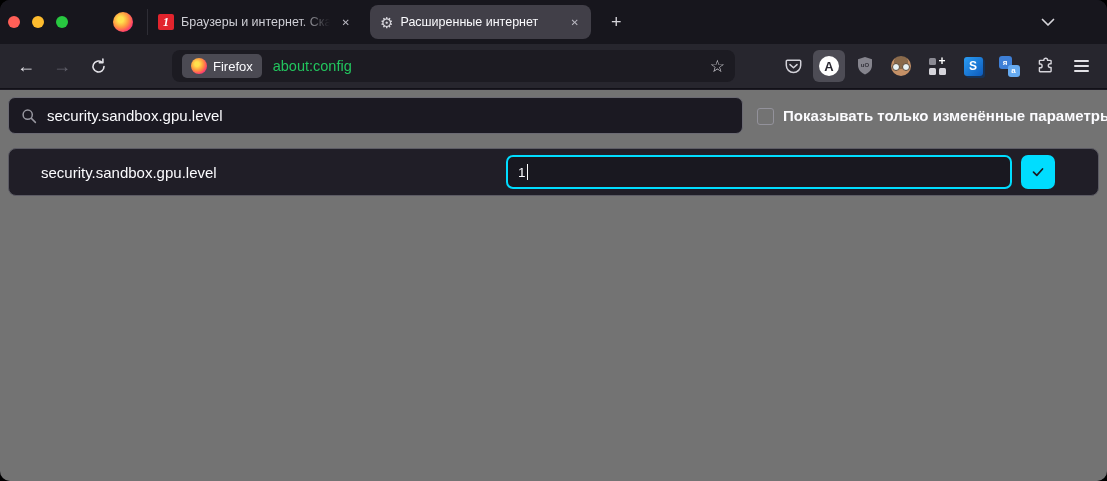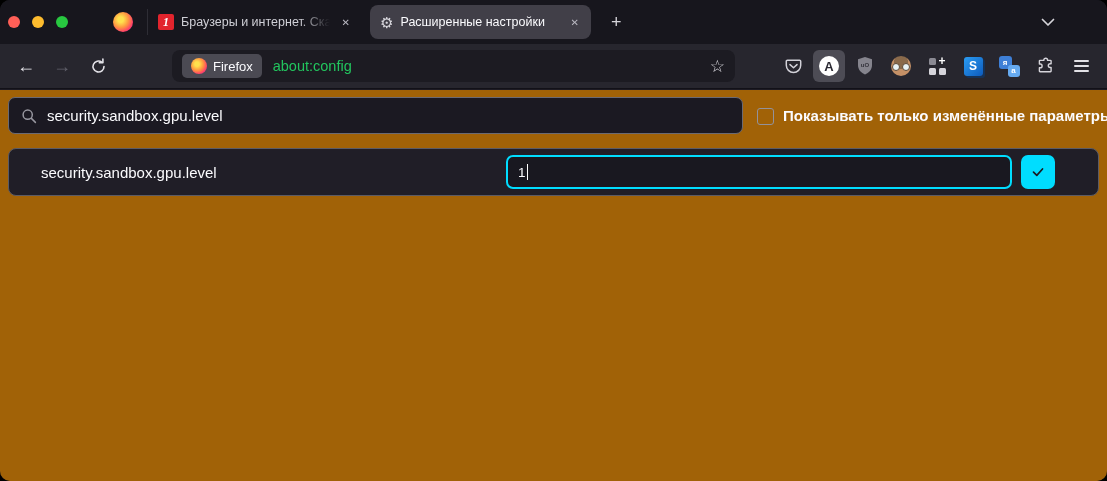--- a/index.html
+++ b/index.html
@@ -103,21 +103,21 @@
     box-shadow:2px 2px 0 rgba(10,60,120,.55); }
   .translate{ width:21px; height:21px; position:relative; }
   .translate b{ position:absolute; border-radius:3px; color:#fff;
     font-size:8px; font-weight:bold; text-align:center; }
   .translate .t1{ left:0; top:0; width:13px; height:13px; background:#3e7fd6; line-height:13px; }
   .translate .t2{ right:0; bottom:0; width:12px; height:12px; background:#66aaf0; line-height:12px; }
   .burger{ display:flex; flex-direction:column; gap:3.5px; }
   .burger i{ width:15px; height:1.8px; background:#e2e1e6; border-radius:1px; }
 
   
-  .content{ position:absolute; top:90px; left:0; right:0; bottom:0; background:#a16207; }
+  .content{ position:absolute; top:90px; left:0; right:0; bottom:0; background:#737373; }
   .searchbox{
     position:absolute; left:8px; top:7px; width:735px; height:37px;
     border:1px solid #6b6a73; border-radius:7px; background:#1b1922;
     display:flex; align-items:center; padding:0 12px; gap:10px;
   }
   .searchval{ font-size:15px; color:#fbfbfe; }
   .checkbox{
     position:absolute; left:757px; top:18px; width:17px; height:17px;
     border:1.6px solid #93929b; border-radius:3px; background:transparent;
   }
@@ -160,21 +160,21 @@
     <span class="vsep"></span>
 
     <div class="tab inactive">
       <span class="favicon1">1</span>
       <span class="tab-title fade">Браузеры и интернет. Скачать</span>
       <span class="tab-close">✕</span>
     </div>
 
     <div class="tab active">
       <span class="gear">⚙</span>
-      <span class="tab-title">Расширенные настройки</span>
+      <span class="tab-title">Расширенные интернет</span>
       <span class="tab-close">✕</span>
     </div>
 
     <span class="newtab">+</span>
     <span class="spacer"></span>
     <span class="alltabs">
       <svg width="14" height="9" viewBox="0 0 14 9">
         <path d="M1.5 1.5 L7 7 L12.5 1.5" fill="none" stroke="#d5d4da" stroke-width="1.7" stroke-linecap="round" stroke-linejoin="round"></path>
       </svg>
     </span>

